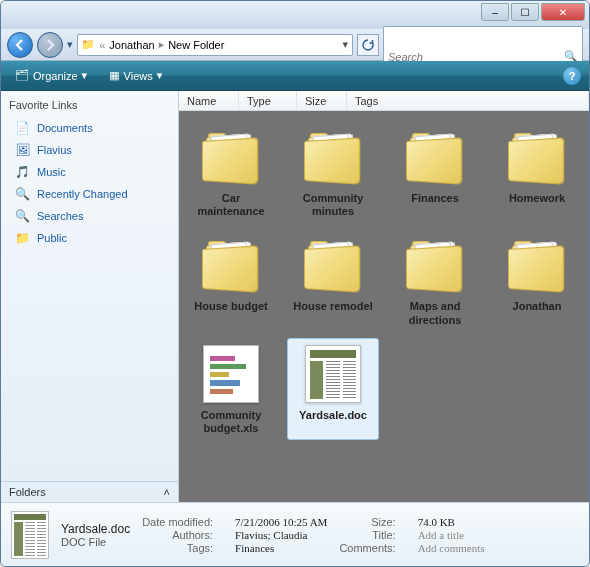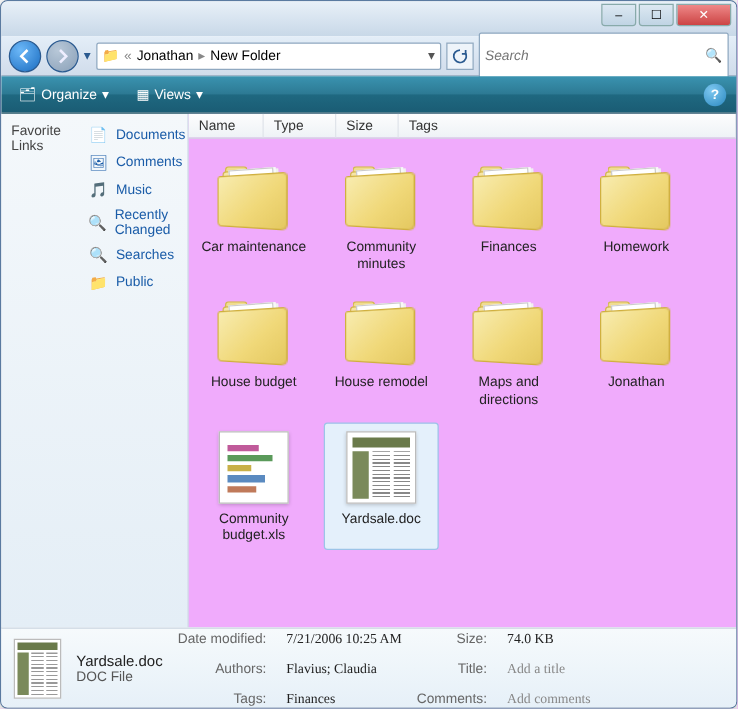--- a/index.html
+++ b/index.html
@@ -8,35 +8,35 @@
 .titlebar { height: 28px; background: linear-gradient(to bottom, #e8f0f8, #c8d8e8); display: flex; justify-content: flex-end; align-items: flex-start; padding: 2px 4px 0 0; gap: 2px; }
 .titlebtn { width: 28px; height: 18px; border: 1px solid #8aa; border-radius: 0 0 3px 3px; display:flex; align-items:center; justify-content:center; background: linear-gradient(to bottom,#dce8f2,#c0d4e4); cursor:pointer; font-size:10px; }
 .titlebtn.close { background: linear-gradient(to bottom,#e88,#c44); color:#fff; width:44px; }
 .navrow { height: 32px; background: linear-gradient(to bottom,#e4eef8,#d0dceb); display:flex; align-items:center; padding:0 6px; gap:4px; border-bottom:1px solid #a0b4c8; }
 .navbtn { width:26px; height:26px; border-radius:50%; background: radial-gradient(circle at 35% 30%,#6cb8f8,#1a6cc0); border:1px solid #2a5a90; display:flex; align-items:center; justify-content:center; color:#fff; cursor:pointer; }
 .navbtn.disabled { background: radial-gradient(circle at 35% 30%,#b8c8d8,#8aa0b8); }
 .addr { flex:1; height:22px; background:#fff; border:1px solid #8fa8c0; border-radius:2px; display:flex; align-items:center; padding:0 4px; font-size:11px; }
 .addr .sep { color:#888; margin:0 4px; }
 .addr .dd { margin-left:auto; color:#555; }
 .refresh { width:22px; height:22px; border:1px solid #8fa8c0; background:#eef4fa; display:flex; align-items:center; justify-content:center; cursor:pointer; }
-.search { width:200px; height:38px; background:#fff; border:1px solid #8fa8c0; border-radius:2px; display:flex; align-items:center; padding:0 4px; }
+.search { width:200px; height:38px; background:#fff; border:1px solid #8fa8c0; border-radius:2px; display:flex; align-items:flex-end; padding:0 4px; }
 .search input { border:none; outline:none; flex:1; font-size:11px; font-style:italic; color:#888; }
 .toolbar { height:30px; background: linear-gradient(to bottom,#3a93b0 0%,#2d7a94 48%,#1f6880 52%,#1a5c74 100%); display:flex; align-items:center; padding:0 8px; gap:10px; color:#fff; border-bottom:1px solid #154a5e; }
 .tbtn { display:flex; align-items:center; gap:4px; cursor:pointer; padding:3px 6px; border-radius:3px; }
 .help { margin-left:auto; width:18px; height:18px; border-radius:50%; background:radial-gradient(circle at 35% 30%,#7ec8f0,#2a88c0); display:flex; align-items:center; justify-content:center; font-weight:bold; cursor:pointer; font-size:11px; }
 .body { flex:1; display:flex; overflow:hidden; }
-.sidebar { width:150px; background:linear-gradient(to bottom,#f4f8fb,#e4eef6); border-right:1px solid #c0d0e0; display:flex; flex-direction:row; padding:6px 0 0 0; }
+.sidebar { width:178px; background:linear-gradient(to bottom,#f4f8fb,#e4eef6); border-right:1px solid #c0d0e0; display:flex; flex-direction:column; padding:6px 0 0 0; }
 .sbhead { font-size:11px; color:#444; padding:2px 8px 6px; }
 .favlink { display:flex; align-items:center; gap:6px; padding:3px 8px 3px 14px; color:#1a5ca8; cursor:pointer; }
 .ficon { width:16px; height:16px; display:flex; align-items:center; justify-content:center; font-size:12px; }
 .folders { margin-top:auto; border-top:1px solid #c0d0e0; padding:4px 8px; display:flex; align-items:center; justify-content:space-between; cursor:pointer; color:#333;gap:34px; }
-.main { flex:1; display:flex; flex-direction:column; background:#f0abfc; }
+.main { flex:1; display:flex; flex-direction:column; background:#737373; }
 .cols { height:20px; background:linear-gradient(to bottom,#fdfdfd,#eef2f6); border-bottom:1px solid #d0d8e0; display:flex; align-items:center; font-size:11px; color:#333; }
 .col { padding:0 8px; border-right:1px solid #e0e4ea; height:100%; display:flex; align-items:center; cursor:pointer; }
-.grid { flex:1; overflow:auto; padding:10px 6px; }
+.grid { flex:1; overflow:auto; padding:10px 6px;font-weight:bold; }
 .items { display:flex; flex-wrap:wrap; gap:6px 10px; align-content:flex-start; }
 .item { width:92px; display:flex; flex-direction:column; align-items:center; padding:4px 2px; border:1px solid transparent; border-radius:3px; cursor:pointer; text-align:center; }
 .item.selected { background:#e4f0fb; border-color:#9cc4e8; }
 .item .thumb { width:74px; height:62px; display:flex; align-items:center; justify-content:center; position:relative; }
 .item .label { font-size:11px; color:#222; line-height:1.2; margin-top:4px; word-wrap:break-word; max-width:100%; }
 
 .fldr { position:relative; width:58px; height:48px; }
 .fldr .back { position:absolute; left:4px; top:4px; width:48px; height:40px; background:linear-gradient(to bottom,#f6e6a8,#e8d070); border-radius:3px 6px 3px 3px; border:1px solid #d4b850; }
 .fldr .tab { position:absolute; left:6px; top:0; width:18px; height:8px; background:#f0dc90; border-radius:3px 3px 0 0; border:1px solid #d4b850; border-bottom:none; }
 .fldr .papers { position:absolute; left:10px; top:2px; width:36px; height:40px; background:#fff; border:1px solid #ccc; transform:rotate(-4deg); box-shadow:2px 0 0 #f8f8f8, 4px 1px 0 #f0f0f0; }
@@ -51,21 +51,21 @@
 .doc .coll > div { flex:1; background:repeating-linear-gradient(to bottom,#888 0,#888 1px,transparent 1px,transparent 3px); }
 .doc .coll > div:first-child { background:#7a8a5a; }
 .details { height:64px; border-top:1px solid #c8d4e0; background:linear-gradient(to bottom,#f6fafc 0%,#e6f0f8 100%); display:flex; align-items:center; padding:4px 10px; gap:12px; font-size:11px; position:relative; }
 .details .dthumb { width:38px; height:48px; background:#fff; border:1px solid #bbb; padding:2px; }
 .details .dthumb .hdr { height:6px; background:#6a7a4a; margin-bottom:2px; }
 .details .dthumb .bdy { height:34px; display:flex; gap:2px; }
 .details .dthumb .bdy > div { flex:1; background:repeating-linear-gradient(to bottom,#999 0,#999 1px,transparent 1px,transparent 3px); }
 .details .dthumb .bdy > div:first-child { background:#7a8a5a; }
 .dname { font-size:12px; color:#222; }
 .dtype { color:#555; }
-.dgrid { display:grid; grid-template-columns:auto auto; column-gap:18px; row-gap:1px;gap:12px; }
+.dgrid { display:grid; grid-template-columns:auto auto; column-gap:18px; row-gap:1px; }
 .dgrid .k { color:#666; text-align:right; padding-right:4px; }
 .dgrid .v { color:#222;font-family:Liberation Serif, serif; }
 .dgrid .v.ph { color:#888; }
 svg { display:block; }
 </style>
 </head>
 <body>
 
 <div class="window">
 
@@ -130,21 +130,21 @@
   <div class="body">
     <div class="sidebar">
       <div class="sbhead">Favorite Links</div>
       <div id="favlinks">
           <div class="favlink">
             <span class="ficon">📄</span>
             <span>Documents</span>
           </div>
           <div class="favlink">
             <span class="ficon">🖼</span>
-            <span>Comments</span>
+            <span>Flavius</span>
           </div>
           <div class="favlink">
             <span class="ficon">🎵</span>
             <span>Music</span>
           </div>
           <div class="favlink">
             <span class="ficon">🔍</span>
             <span>Recently Changed</span>
           </div>
           <div class="favlink">

